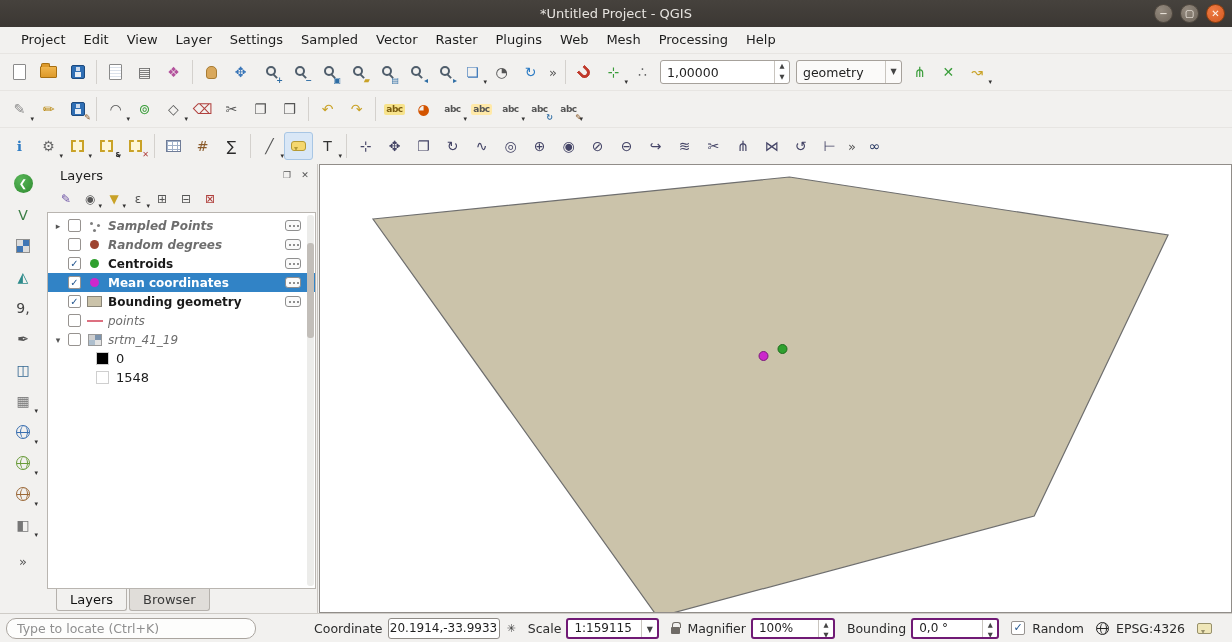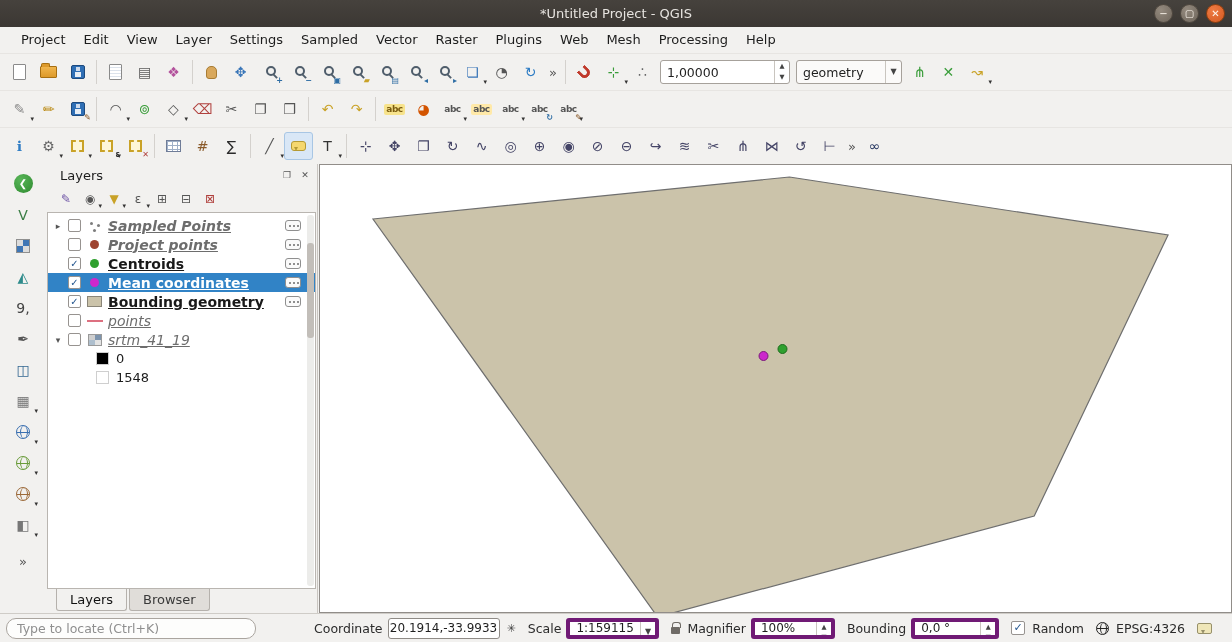--- a/index.html
+++ b/index.html
@@ -77,21 +77,21 @@
   .layer-row.selected{background:#3183c6;}
   .expander{width:10px;font-size:9px;color:#555;text-align:center;flex:none;}
   .cb{width:13px;height:13px;background:#fff;border:1px solid #979390;border-radius:2px;font-size:10px;line-height:11px;text-align:center;color:#24568f;font-weight:bold;flex:none;}
   .sym{width:17px;display:flex;align-items:center;justify-content:center;flex:none;}
   .sym-dot{width:9px;height:9px;border-radius:50%;display:inline-block;}
   .sym-line{width:16px;height:2px;display:inline-block;}
   .sym-poly{width:15px;height:11px;border:1px solid #8a8578;display:inline-block;}
   .sym-raster{width:14px;height:12px;border:1px solid #999;display:inline-block;background:conic-gradient(#7d94ad 0 25%,#e3e3e3 0 50%,#aebfce 0 75%,#cfcfcf 0);}
   .sym-multi{width:14px;height:12px;position:relative;display:inline-block;}
   .sym-multi::before{content:'';position:absolute;width:3px;height:3px;border-radius:50%;background:#7d7d7d;top:2px;left:2px;box-shadow:7px 2px 0 #7d7d7d,3px 7px 0 #7d7d7d;}
-  .layer-label{font-size:14px;white-space:nowrap;text-decoration:underline;}
+  .layer-label{font-size:12px;white-space:nowrap;}
   .layer-label.off{color:#6d6d6d;font-style:italic;}
   .layer-label.on{color:#191919;}
   .layer-label.b{font-weight:bold;}
   .layer-row.selected .layer-label{color:#fff;font-weight:bold;}
   .chip{margin-left:auto;margin-right:14px;width:16px;height:11px;border:1px solid #8f8f8f;border-radius:3px;background:#fafafa;position:relative;flex:none;}
   .chip::before{content:'';position:absolute;left:3px;top:4px;width:2px;height:2px;background:#8f8f8f;box-shadow:4px 0 0 #8f8f8f,8px 0 0 #8f8f8f;}
   .legend-child{display:flex;align-items:center;height:19px;padding-left:48px;gap:7px;}
   .swatch{width:13px;height:13px;border:1px solid #cfcfcf;flex:none;}
   .legend-label{font-size:13px;color:#1c1c1c;}
   .vscroll{position:absolute;right:1px;top:2px;bottom:2px;width:7px;background:#ececea;border-radius:3px;}
@@ -101,21 +101,21 @@
   .ptab.active{background:#f2f1ef;color:#111;}
   
   .map-wrap{flex:1;position:relative;background:#fff;border:1px solid #918d89;overflow:hidden;margin-left:1px;}
   .map-wrap svg{position:absolute;inset:0;width:100%;height:100%;display:block;}
   
   .statusbar{height:29px;display:flex;align-items:center;background:#f2f1ef;border-top:1px solid #cfccc7;padding:0 6px;}
   .sb-label{font-size:12.5px;color:#2b2b2b;white-space:nowrap;flex:none;}
   .locate-input{width:250px;height:21px;border:1px solid #aaa59f;border-radius:10px;background:#fdfdfc;font-size:12.5px;padding:0 10px;color:#333;font-family:inherit;outline:none;flex:none;}
   .locate-input::placeholder{color:#8f8f8f;}
   .coord-input{width:112px;height:21px;border:1px solid #8f8b86;border-radius:3px;background:#fff;font-size:12px;text-align:center;color:#1f1f1f;font-family:inherit;outline:none;flex:none;margin-left:5px;}
-  .sb-box{display:flex;align-items:center;height:21px;background:#fff;border:4px solid #701a75;border-radius:3px;overflow:hidden;flex:none;margin-left:5px;}
+  .sb-box{display:flex;align-items:center;height:21px;background:#fff;border:2px solid #701a75;border-radius:3px;overflow:hidden;flex:none;margin-left:5px;}
   .sb-box .val{flex:1;padding:0 6px;font-size:12px;color:#1f1f1f;white-space:nowrap;}
   .w-scale{width:93px;}.w-mag{width:84px;}.w-rot{width:88px;}
   .ml-lg{margin-left:58px;}.ml-md{margin-left:12px;}.ml-sm{margin-left:7px;}
   .sb-icon{flex:none;display:flex;align-items:center;justify-content:center;}
   .icn-lock{width:9px;height:7px;background:#6f6b66;border-radius:1px;position:relative;margin-top:4px;}
   .icn-lock::before{content:'';position:absolute;left:1px;top:-5px;width:7px;height:5px;border:1.5px solid #6f6b66;border-bottom:none;border-radius:3px 3px 0 0;}
   .sb-check{width:14px;height:14px;background:#fff;border:1px solid #979390;border-radius:2px;font-size:11px;line-height:12px;text-align:center;color:#24568f;font-weight:bold;flex:none;}
   .icn-globe{width:13px;height:13px;border:1.3px solid #222;border-radius:50%;position:relative;}
   .icn-globe::before{content:'';position:absolute;left:50%;top:0;bottom:0;width:5px;margin-left:-2.5px;border-left:1px solid #222;border-right:1px solid #222;border-radius:50%;}
   .icn-globe::after{content:'';position:absolute;left:0;right:0;top:50%;border-top:1px solid #222;}
@@ -528,21 +528,21 @@
               </span>
               <span class="layer-label off b">Sampled Points</span>
               <span class="chip"></span>
             </div>
             <div class="layer-row">
               <span class="expander"></span>
               <span class="cb"></span>
               <span class="sym">
                 <span class="sym-dot" style="background: rgb(158, 68, 48);"></span>
               </span>
-              <span class="layer-label off b">Project points</span>
+              <span class="layer-label off b">Random degrees</span>
               <span class="chip"></span>
             </div>
             <div class="layer-row">
               <span class="expander"></span>
               <span class="cb">✓</span>
               <span class="sym">
                 <span class="sym-dot" style="background: rgb(47, 160, 47);"></span>
               </span>
               <span class="layer-label on b">Centroids</span>
               <span class="chip"></span>

